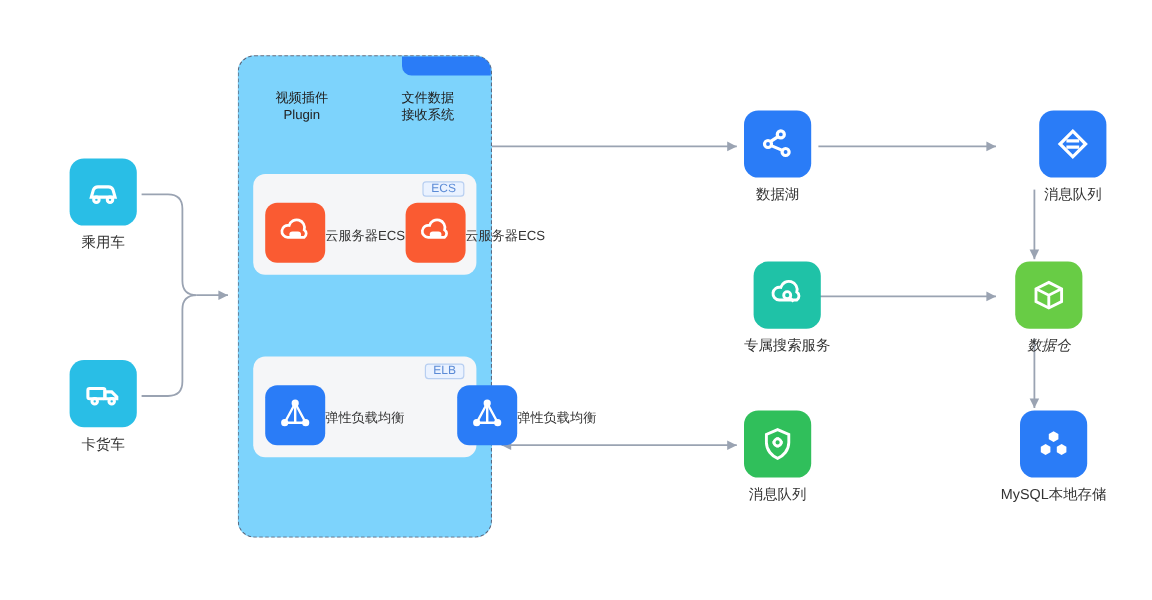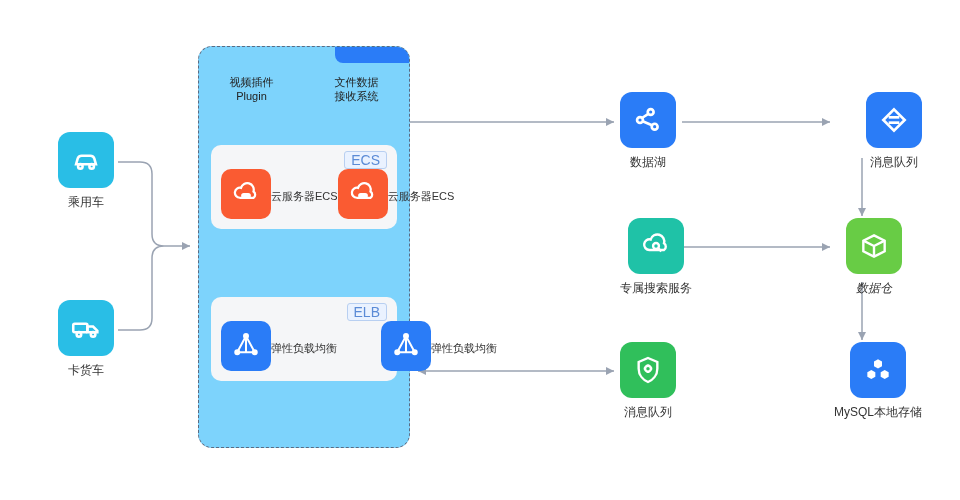--- a/index.html
+++ b/index.html
@@ -16,21 +16,21 @@
 .lime { background: #68cc45; }
 
 .panel { position: absolute; left: 198px; top: 46px; width: 212px; height: 402px; border: 1.5px dashed #5b6b82; border-radius: 14px; background: #7dd3fc; }
 .panel-tab { position: absolute; right: 0; top: 0; width: 74px; height: 16px; background: #2a7cf7; border-top-right-radius: 12px; border-bottom-left-radius: 8px; }
 .hdr { position: absolute; top: 28px; left: 0; right: 0; display: flex; justify-content: space-around; font-size: 11px; color: #222; }
 .hdr > div { text-align: center; line-height: 1.3; }
 
 .sub { position: absolute; left: 12px; right: 12px; background: #f5f6f8; border-radius: 10px; padding: 24px 10px 10px 10px; display: flex; justify-content: space-around; }
 .sub.ecs { top: 98px; }
 .sub.elb { top: 250px; gap: 44px; }
-.sub-tag { position: absolute; top: 6px; right: 10px; font-size: 14px; color: #5b8bd6; border: 1px solid #b8cff1; padding: 0 6px; border-radius: 3px; background: #eaf2ff; }
+.sub-tag { position: absolute; top: 6px; right: 10px; font-size: 10px; color: #5b8bd6; border: 1px solid #b8cff1; padding: 0 6px; border-radius: 3px; background: #eaf2ff; }
 .sub .cell { display: flex; flex-direction: row; align-items: center; }
 .sub .cell .lbl { font-size: 11px; margin-top: 5px; }
 
 svg.wire { position: absolute; left: 0; top: 0; width: 960px; height: 500px; pointer-events: none; }
 svg.wire path, svg.wire line { stroke: #9aa3b2; stroke-width: 1.5; fill: none; }
 .arrowhead { fill: #9aa3b2; }
 </style>
 </head>
 <body>
 

